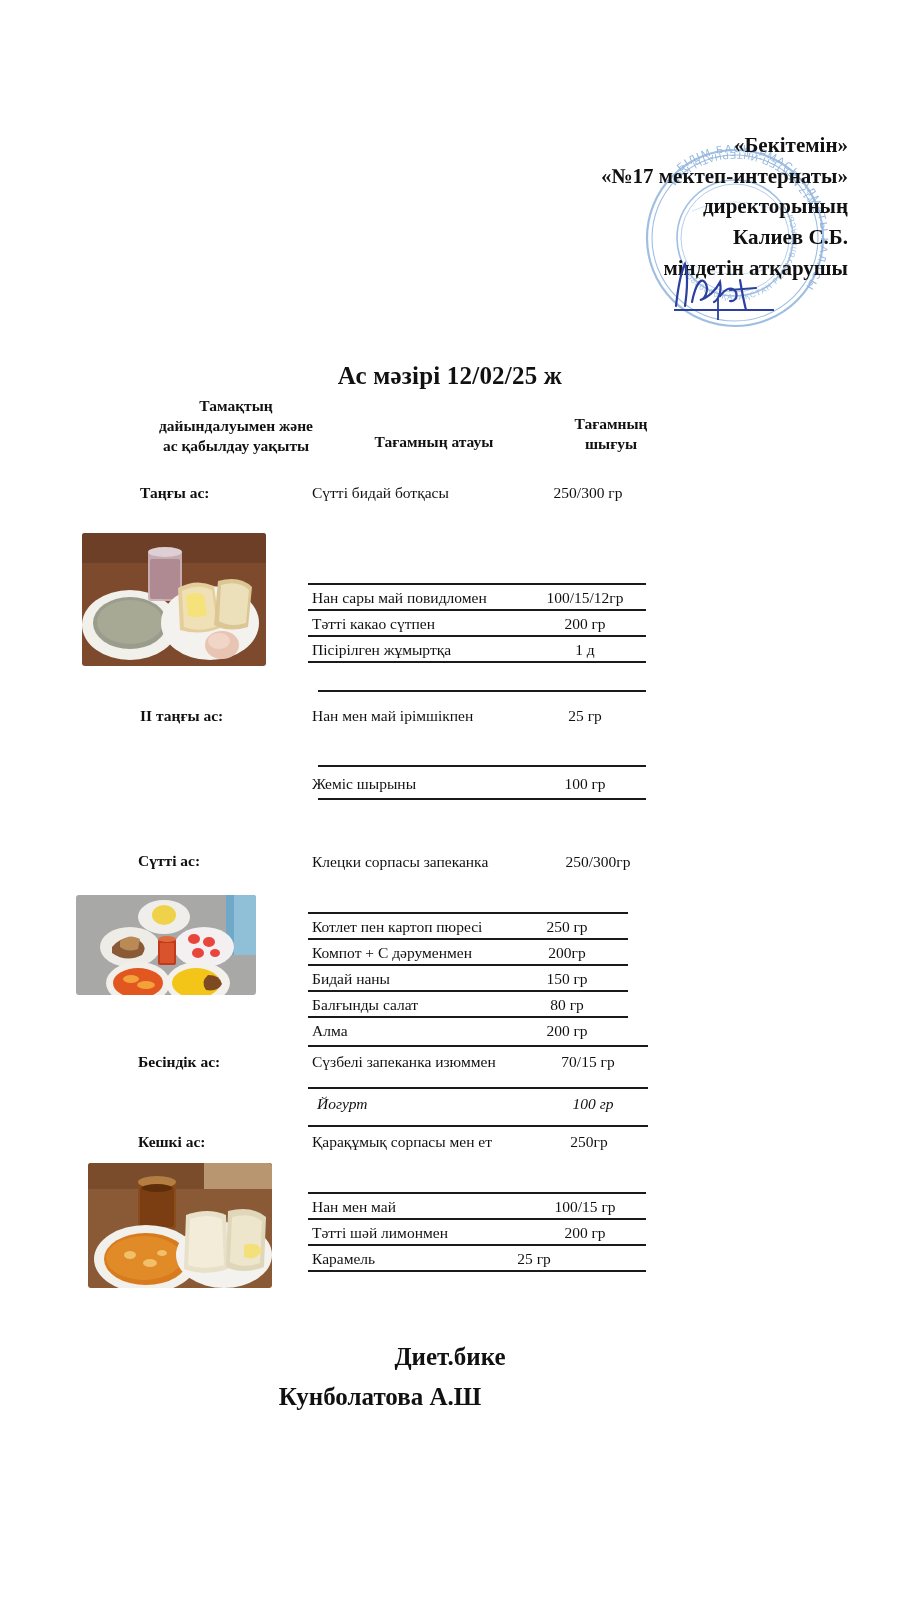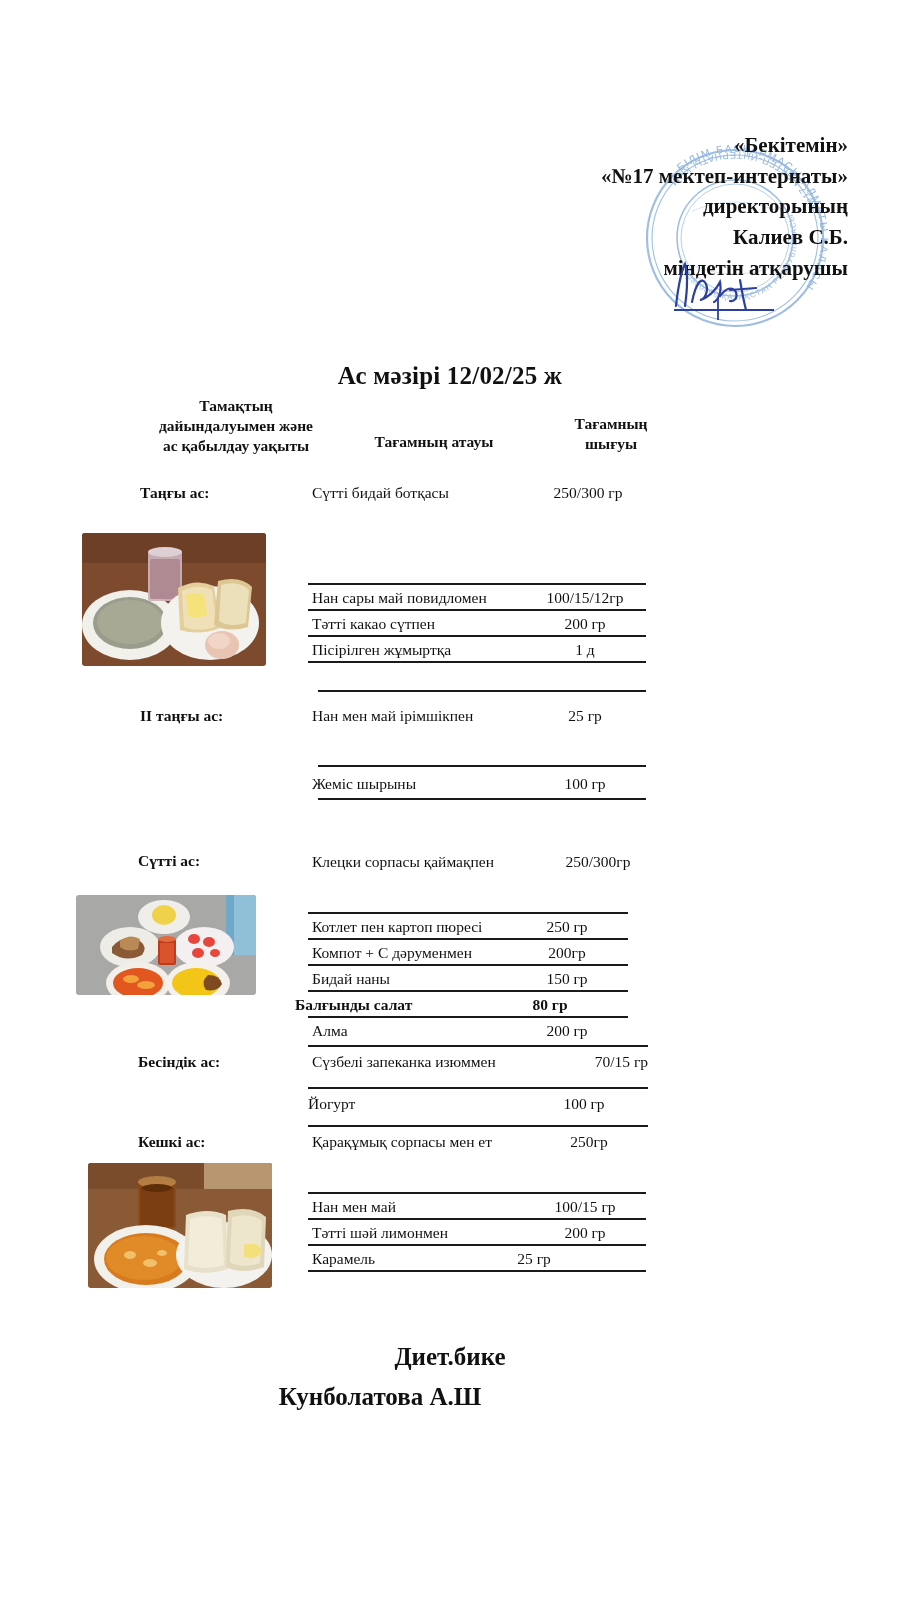--- a/index.html
+++ b/index.html
@@ -324,21 +324,21 @@
 </div>
 
 <div class="rule" style="top:765px; left:318px; width:328px;"></div>
 <div class="item-row" style="top:772px; left:290px; width:356px;">
   <span class="dish">Жеміс шырыны</span>
   <span class="qty" style="left:234px; width:122px;">100 гр</span>
 </div>
 <div class="rule" style="top:798px; left:318px; width:328px;"></div>
 
 <div class="item-row" style="top:850px; left:290px; width:370px;">
-  <span class="dish">Клецки сорпасы   қаймақпен</span>
+  <span class="dish">Клецки сорпасы   запеканка</span>
   <span class="qty" style="left:246px; width:124px;">250/300гр</span>
 </div>
 
 <div class="rule" style="top:912px; left:308px; width:320px;"></div>
 <div class="item-row" style="top:915px; left:290px; width:338px;">
   <span class="dish">Котлет пен картоп пюресі</span>
   <span class="qty" style="left:216px; width:122px;">250 гр</span>
 </div>
 
 <div class="rule" style="top:938px; left:308px; width:320px;"></div>
@@ -347,39 +347,39 @@
   <span class="qty" style="left:216px; width:122px;">200гр</span>
 </div>
 
 <div class="rule" style="top:964px; left:308px; width:320px;"></div>
 <div class="item-row" style="top:967px; left:290px; width:338px;">
   <span class="dish">Бидай наны</span>
   <span class="qty" style="left:216px; width:122px;">150 гр</span>
 </div>
 
 <div class="rule" style="top:990px; left:308px; width:320px;"></div>
-<div class="item-row" style="top:993px; left:273px; width:338px;font-weight:bold;">
+<div class="item-row" style="top:993px; left:290px; width:338px;">
   <span class="dish">Балғынды салат</span>
   <span class="qty" style="left:216px; width:122px;">80 гр</span>
 </div>
 
 <div class="rule" style="top:1016px; left:308px; width:320px;"></div>
 <div class="item-row" style="top:1019px; left:290px; width:338px;">
   <span class="dish">Алма</span>
   <span class="qty" style="left:216px; width:122px;">200 гр</span>
 </div>
 
 <div class="rule" style="top:1045px; left:308px; width:340px;"></div>
 <div class="item-row" style="top:1050px; left:290px; width:358px;">
   <span class="dish">Сүзбелі запеканка изюммен</span>
-  <span class="qty" style="left:238px; width:120px;text-align:right;">70/15 гр</span>
+  <span class="qty" style="left:238px; width:120px;">70/15 гр</span>
 </div>
 
 <div class="rule" style="top:1087px; left:308px; width:340px;"></div>
-<div class="item-row" style="top:1092px; left:286px; width:358px;">
+<div class="item-row" style="top:1092px; left:295px; width:358px;font-style:italic;">
   <span class="dish">Йогурт</span>
   <span class="qty" style="left:238px; width:120px;">100 гр</span>
 </div>
 
 <div class="rule" style="top:1125px; left:308px; width:340px;"></div>
 <div class="item-row" style="top:1130px; left:290px; width:358px;">
   <span class="dish">Қарақұмық сорпасы мен ет</span>
   <span class="qty" style="left:240px; width:118px;">250гр</span>
 </div>
 

